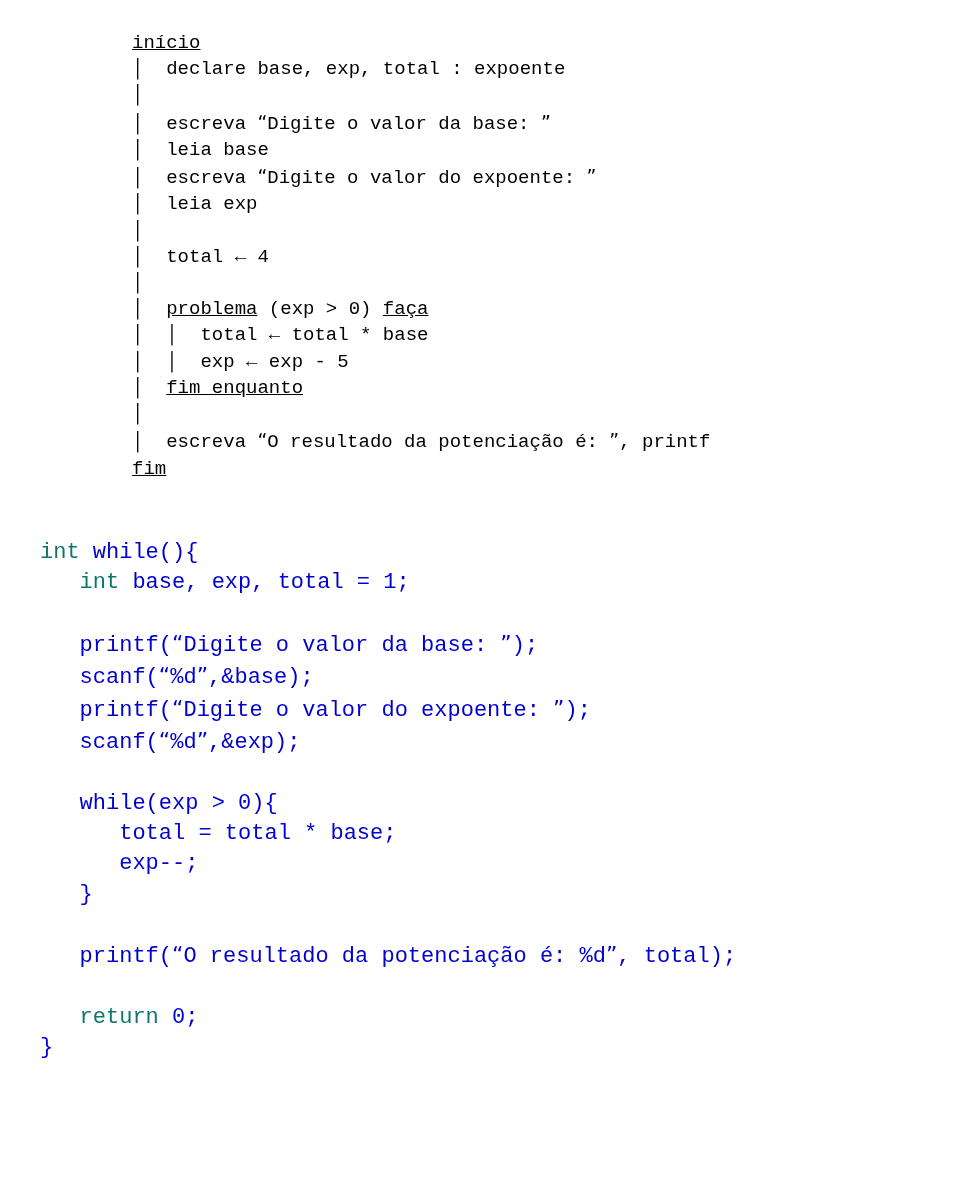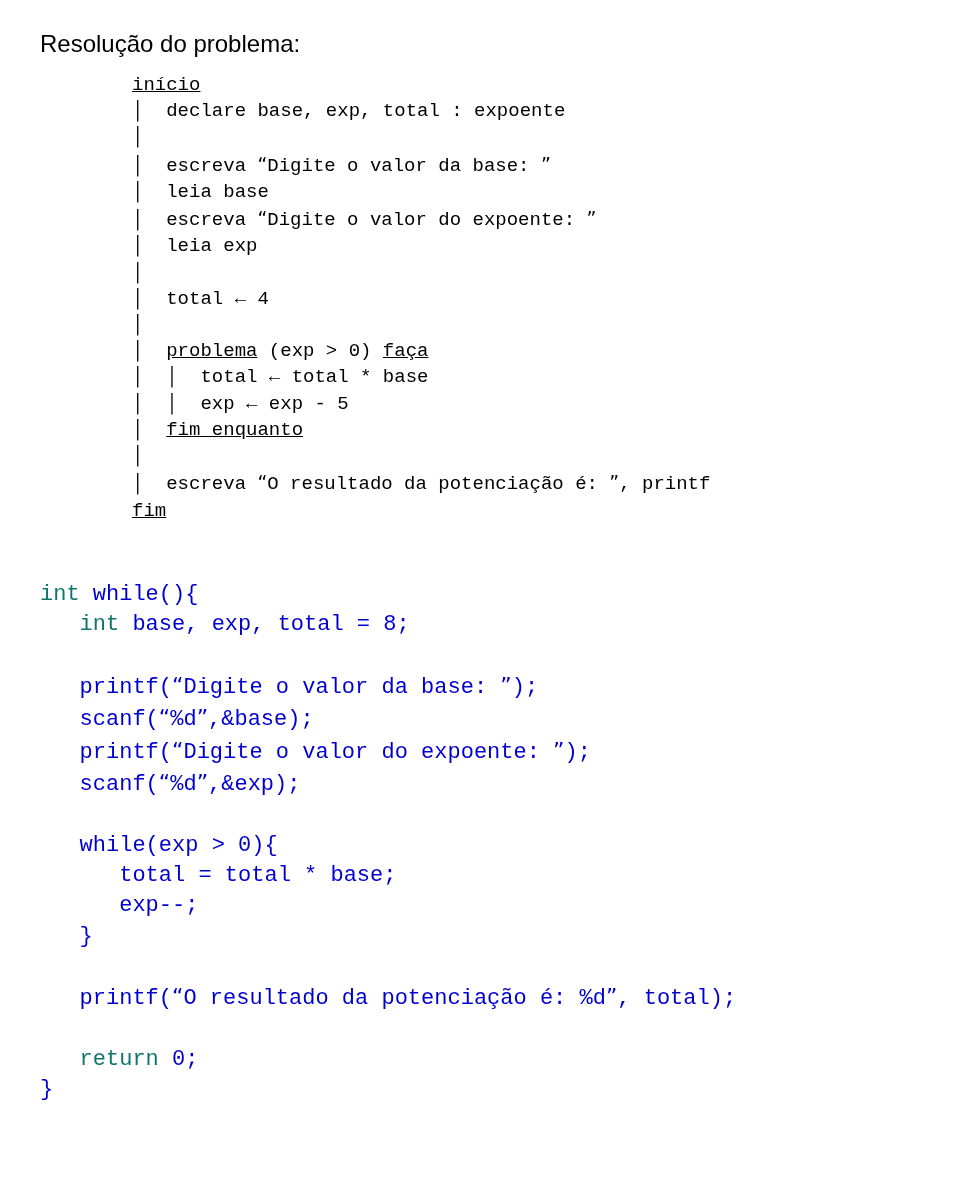--- a/index.html
+++ b/index.html
@@ -13,42 +13,41 @@
   .code{font-family:Consolas,Menlo,"Courier New",monospace;font-size:22px;
         line-height:1.38;white-space:pre}
   .blue{color:#0000d0}
   .orange{color:#0f766e}
   .q{font-family:"DejaVu Sans","Segoe UI",Arial,sans-serif}
 </style>
 </head>
 <body>
 <div class="page">
 
-<div class="heading">Resolução do problema:</div>
 
 <div class="pseudo"><span class="u">início</span>
 │  <span>declare base, exp, total : expoente</span>
 │
 │  <span><span>escreva </span><span class="q">“</span><span>Digite o valor da base: </span><span class="q">”</span></span>
 │  <span>leia base</span>
 │  <span><span>escreva </span><span class="q">“</span><span>Digite o valor do expoente: </span><span class="q">”</span></span>
 │  <span>leia exp</span>
 │
 │  <span>total ← 4</span>
 │
 │  <span><span class="u">problema</span><span> (exp &gt; 0) </span><span class="u">faça</span></span>
 │  │  <span>total ← total * base</span>
 │  │  <span>exp ← exp - 5</span>
 │  <span class="u">fim enquanto</span>
 │
 │  <span><span>escreva </span><span class="q">“</span><span>O resultado da potenciação é: </span><span class="q">”</span><span>, printf</span></span>
 <span class="u">fim</span></div>
 
 <div class="code blue"><span class="orange">int</span><span> while(){</span>
-<span class="orange">   int</span><span> base, exp, total = 8;</span>
+<span class="orange">   int</span><span> base, exp, total = 1;</span>
 
 <span>   printf(</span><span class="q">“</span><span>Digite o valor da base: </span><span class="q">”</span><span>);</span>
 <span>   scanf(</span><span class="q">“</span><span>%d</span><span class="q">”</span><span>,&amp;base);</span>
 <span>   printf(</span><span class="q">“</span><span>Digite o valor do expoente: </span><span class="q">”</span><span>);</span>
 <span>   scanf(</span><span class="q">“</span><span>%d</span><span class="q">”</span><span>,&amp;exp);</span>
 
 <span>   while(exp &gt; 0){</span>
 <span>      total = total * base;</span>
 <span>      exp--;</span>
 <span>   }</span>

